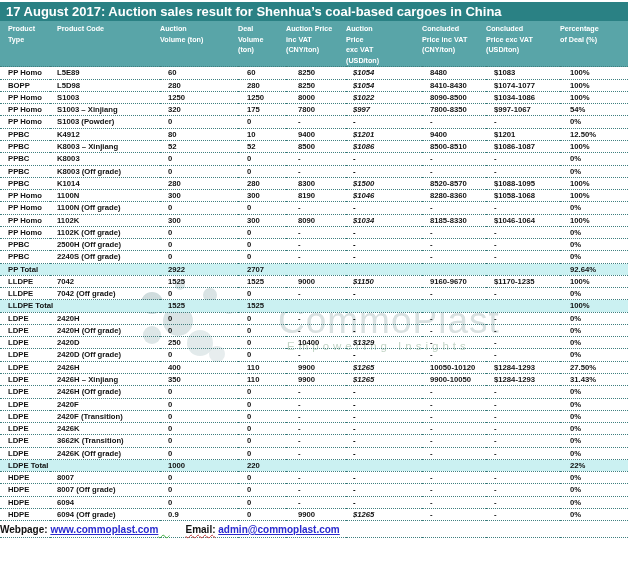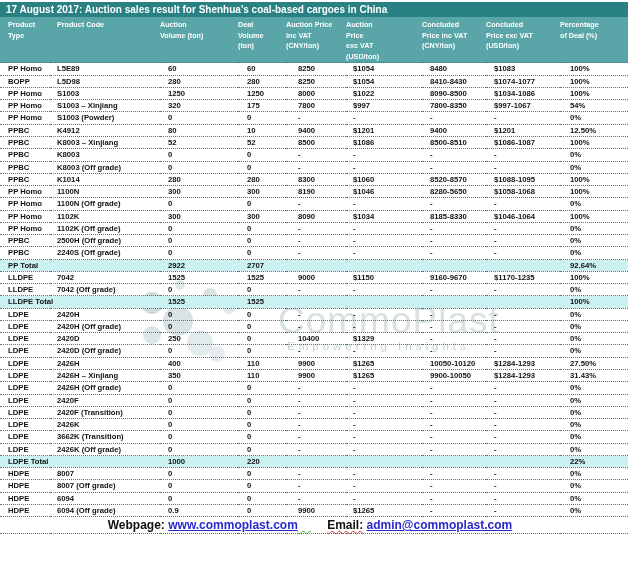--- a/index.html
+++ b/index.html
@@ -17,48 +17,48 @@
   .d5{left:68px;top:8px;width:14px;height:14px;opacity:.8;}
   .d6{left:88px;top:22px;width:12px;height:12px;opacity:.6;}
   .d7{left:74px;top:66px;width:16px;height:16px;opacity:.5;}
   .d8{left:40px;top:0px;width:10px;height:10px;opacity:.7;}
   .wm-name{position:absolute;left:143px;top:20px;font-size:37px;font-weight:normal;color:#d9e1e1;letter-spacing:1px;white-space:nowrap;}
   .wm-tagline{position:absolute;left:152px;top:60px;font-size:11.5px;color:#c3d5c6;letter-spacing:4px;white-space:nowrap;}
   
   table{position:relative;z-index:1;width:628px;border-collapse:collapse;table-layout:fixed;margin-top:2px;}
   .title-bar{
     background:var(--title_bar_bg);color:var(--header_text);
-    font-size:10px;font-weight:bold;text-align:left;
+    font-size:13px;font-weight:bold;text-align:left;
     padding:2px 4px 2px 6px;height:10px;white-space:nowrap;
   }
   .col-head th{
     background:var(--header_bg);color:var(--header_text);
     font-weight:bold;font-size:7.2px;line-height:10.6px;
     vertical-align:top;padding:3px 0 0 0;height:41px;
     white-space:pre-line;text-align:left;overflow:visible;
   }
   .col-head th.c1,.col-head th.c2{text-align:left;}
   .col-head th.c1{padding-left:8px;}
   .col-head th.c2{padding-left:7px;}
   tbody td{
     font-size:7.7px;font-weight:bold;color:var(--text_color);
     height:11.26px;line-height:11.26px;
     border-bottom:1px dotted var(--border_dotted);
     padding:0;overflow:hidden;white-space:nowrap;text-align:left;
   }
   tbody tr:first-child td{border-top:1px dotted var(--border_dotted);}
   td.c1{padding-left:8px;} td.c2{padding-left:7px;margin-top:28px;}
   td.c3{padding-left:8px;} td.c4{padding-left:9px;}
-  td.c5{padding-left:12px;} td.c6{padding-left:7px;}
+  td.c5{padding-left:12px;} td.c6{padding-left:7px;font-style:italic;}
   td.c7{padding-left:8px;} td.c8{padding-left:8px;}
   td.c9{padding-left:10px;}
   tr.total td{background:var(--total_row_bg);}
   tfoot td{
     height:16px;border-bottom:1px dotted var(--border_dotted);
-    text-align:center;padding:0 8px 0 0;font-size:12px;font-weight:bold;
+    text-align:left;padding:0 8px 0 0;font-size:10px;font-weight:bold;
     color:var(--text_color);white-space:nowrap;
   }
   .flink{color:var(--link_color);text-decoration:underline;cursor:pointer;}
   .squiggle{text-decoration:underline wavy #3faf3f 1px;}
   .email-label{margin-left:16px;text-decoration:underline wavy #c43c3c 1px;}
 </style>
 </head>
 <body>
 
 <div class="sheet">
@@ -217,33 +217,33 @@
           <td class="c7">-</td>
           <td class="c8">-</td>
           <td class="c9">0%</td>
         </tr>
         <tr>
           <td class="c1">PPBC</td>
           <td class="c2">K1014</td>
           <td class="c3">280</td>
           <td class="c4">280</td>
           <td class="c5">8300</td>
-          <td class="c6">$1060</td>
+          <td class="c6">$1500</td>
           <td class="c7">8520-8570</td>
           <td class="c8">$1088-1095</td>
           <td class="c9">100%</td>
         </tr>
         <tr>
           <td class="c1">PP Homo</td>
           <td class="c2">1100N</td>
           <td class="c3">300</td>
           <td class="c4">300</td>
           <td class="c5">8190</td>
           <td class="c6">$1046</td>
-          <td class="c7">8280-5650</td>
+          <td class="c7">8280-8360</td>
           <td class="c8">$1058-1068</td>
           <td class="c9">100%</td>
         </tr>
         <tr>
           <td class="c1">PP Homo</td>
           <td class="c2">1100N (Off grade)</td>
           <td class="c3">0</td>
           <td class="c4">0</td>
           <td class="c5">-</td>
           <td class="c6">-</td>

